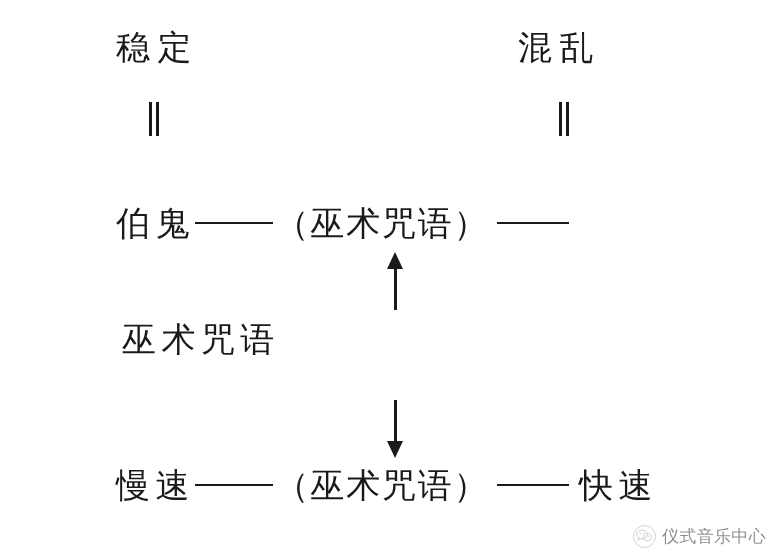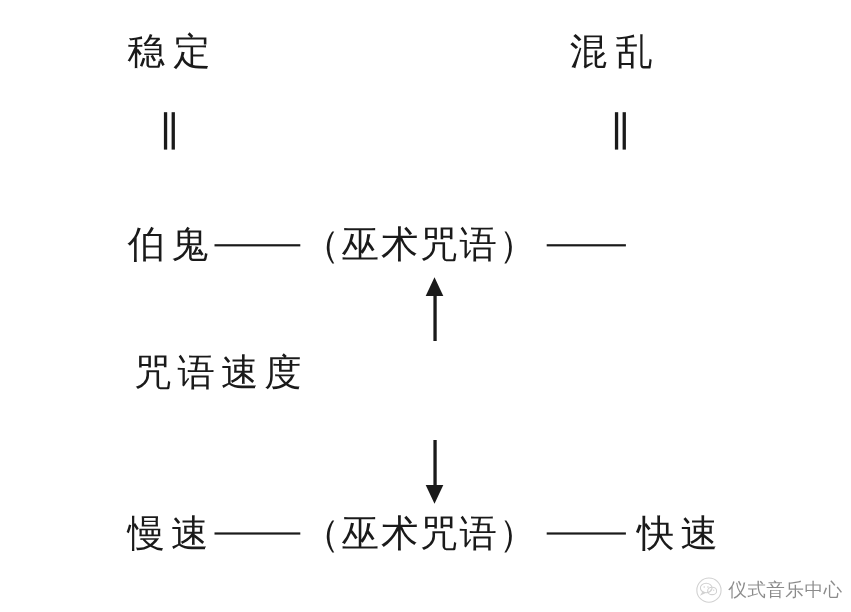--- a/index.html
+++ b/index.html
@@ -177,21 +177,21 @@
     <span class="paren">（巫术咒语）</span>
     <span class="rule rule-b"></span>
   </div>
 
   <div class="arrow" id="arrow-up">
     <span class="head"></span>
       <span class="shaft"></span>
   </div>
 
   <div id="core-row">
-    <span class="core">咒语速度</span>
+    <span class="core">巫术咒语</span>
   </div>
 
   <div class="arrow" id="arrow-down">
     <span class="shaft"></span>
       <span class="head"></span>
   </div>
 
   <div class="axis-row" id="axis-speed">
     <span class="term">慢速</span>
     <span class="rule rule-a"></span>

